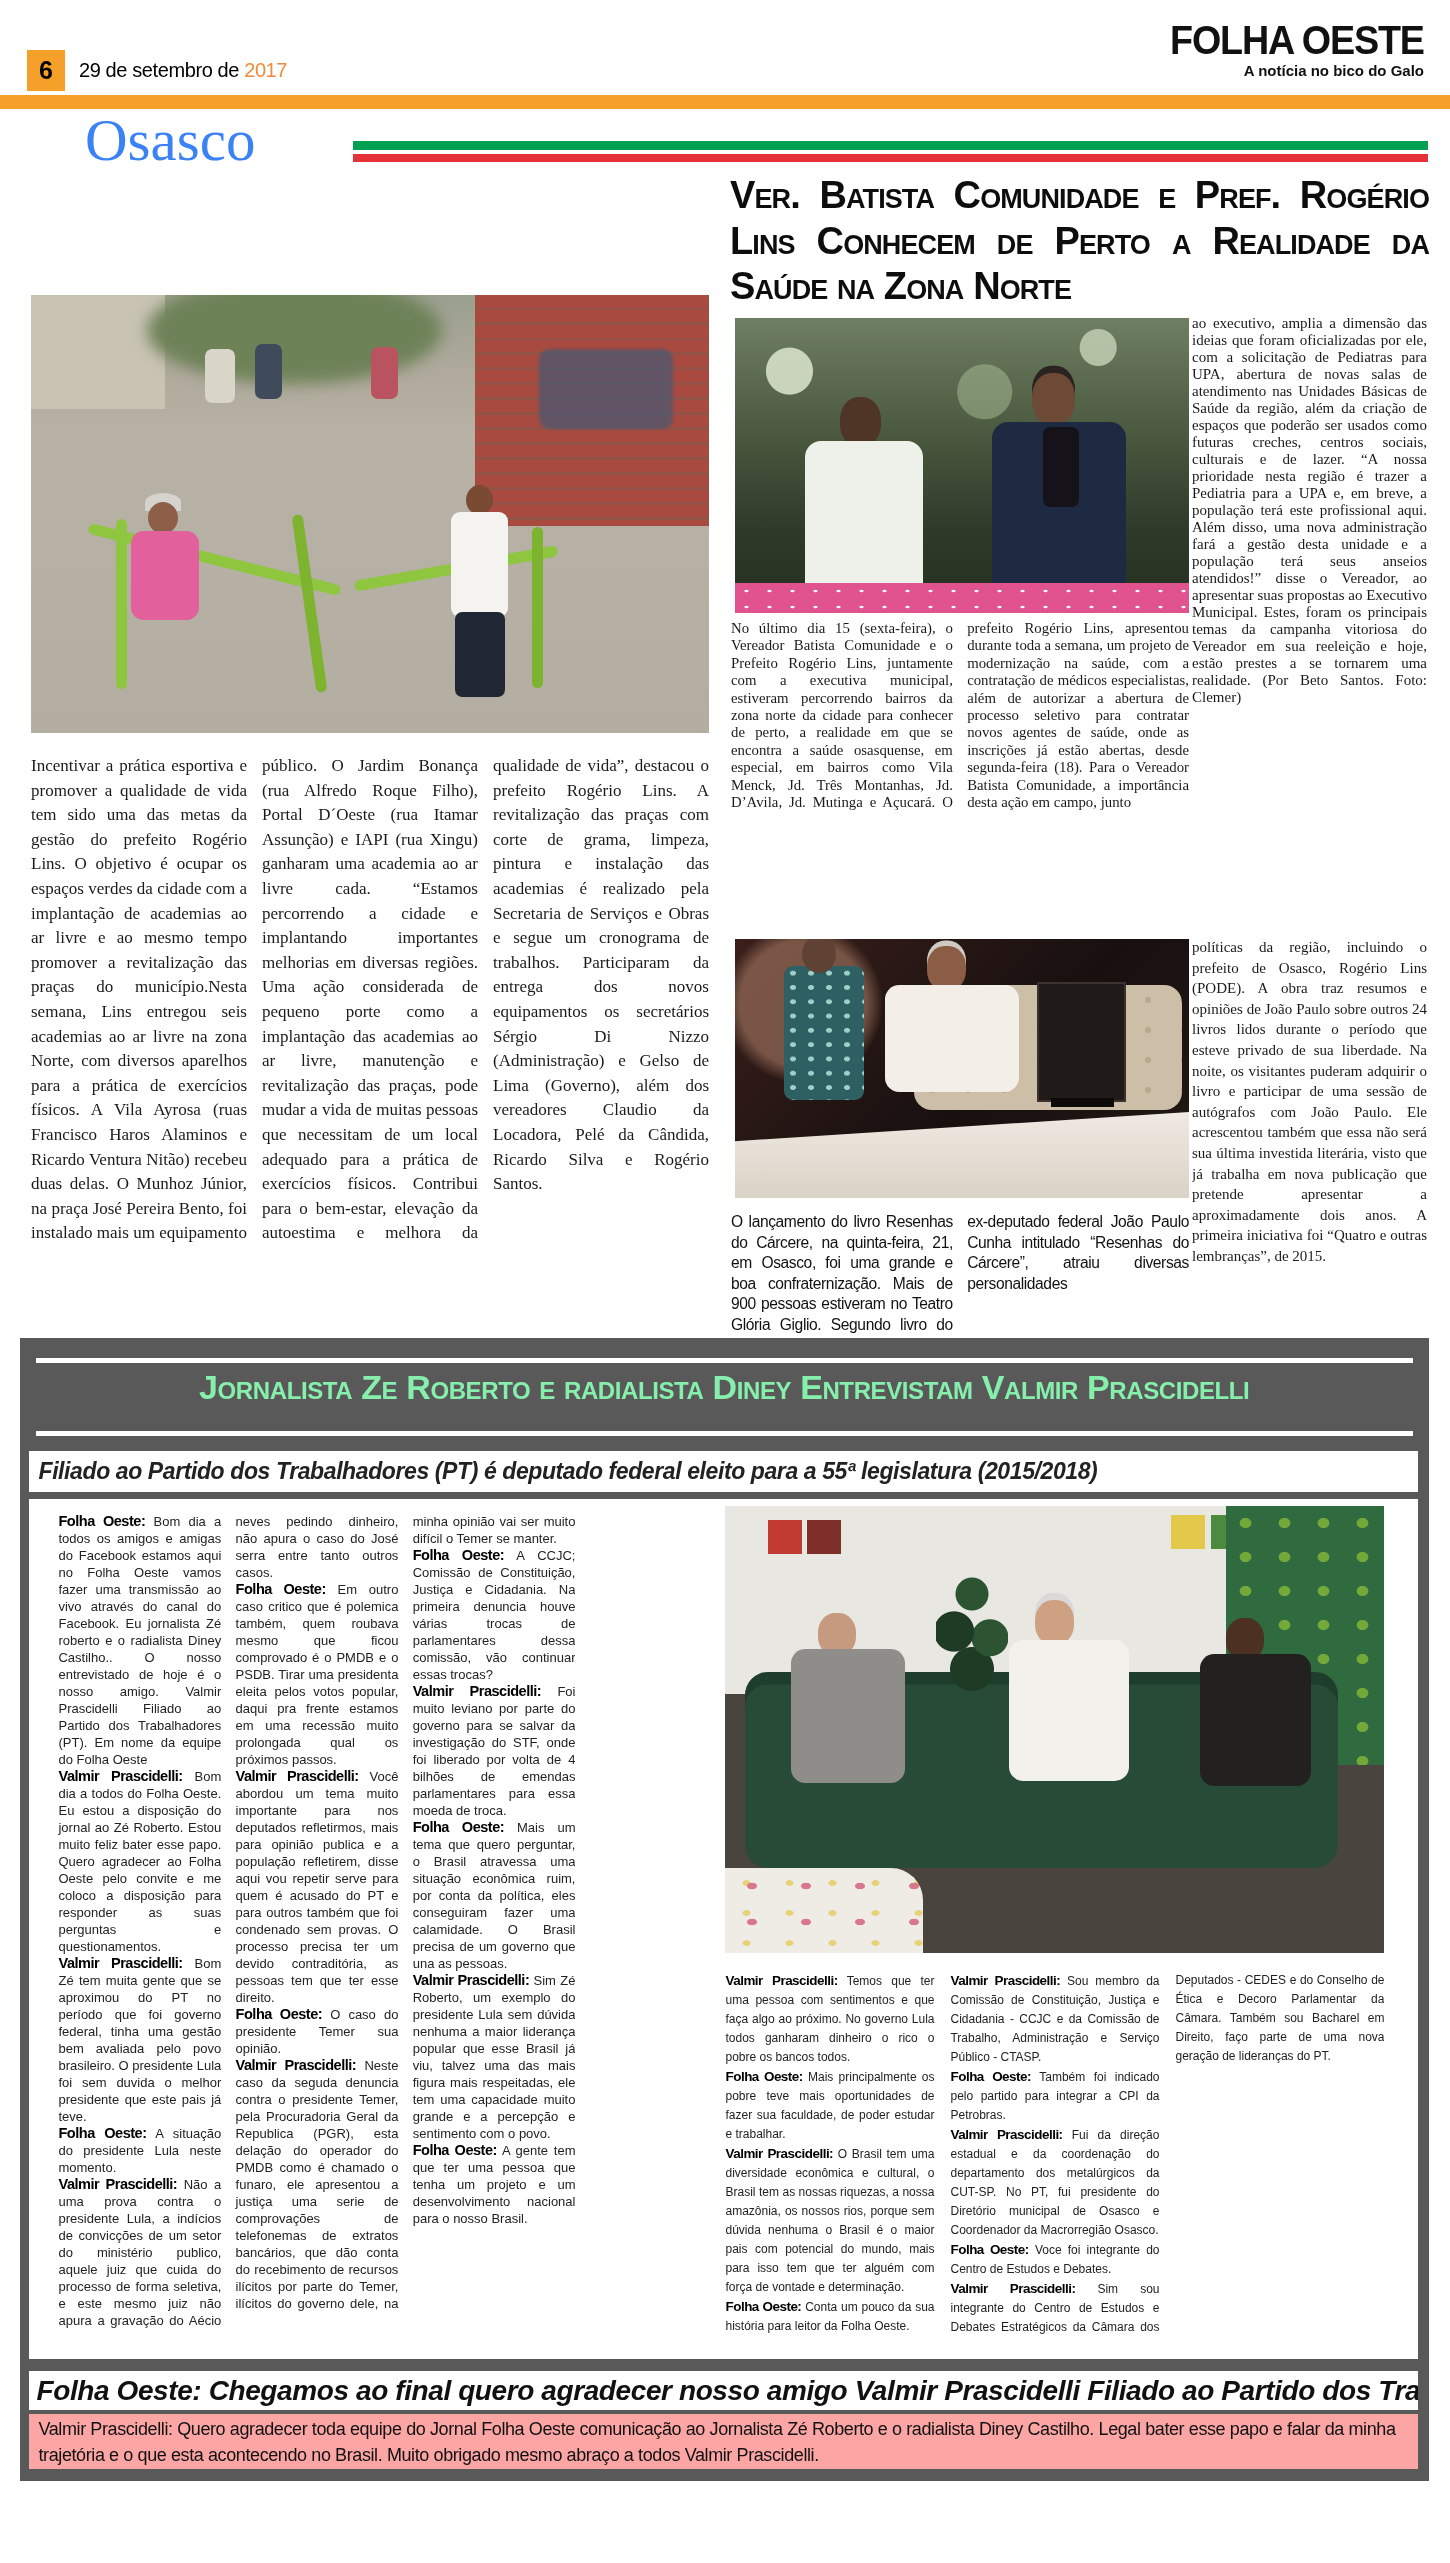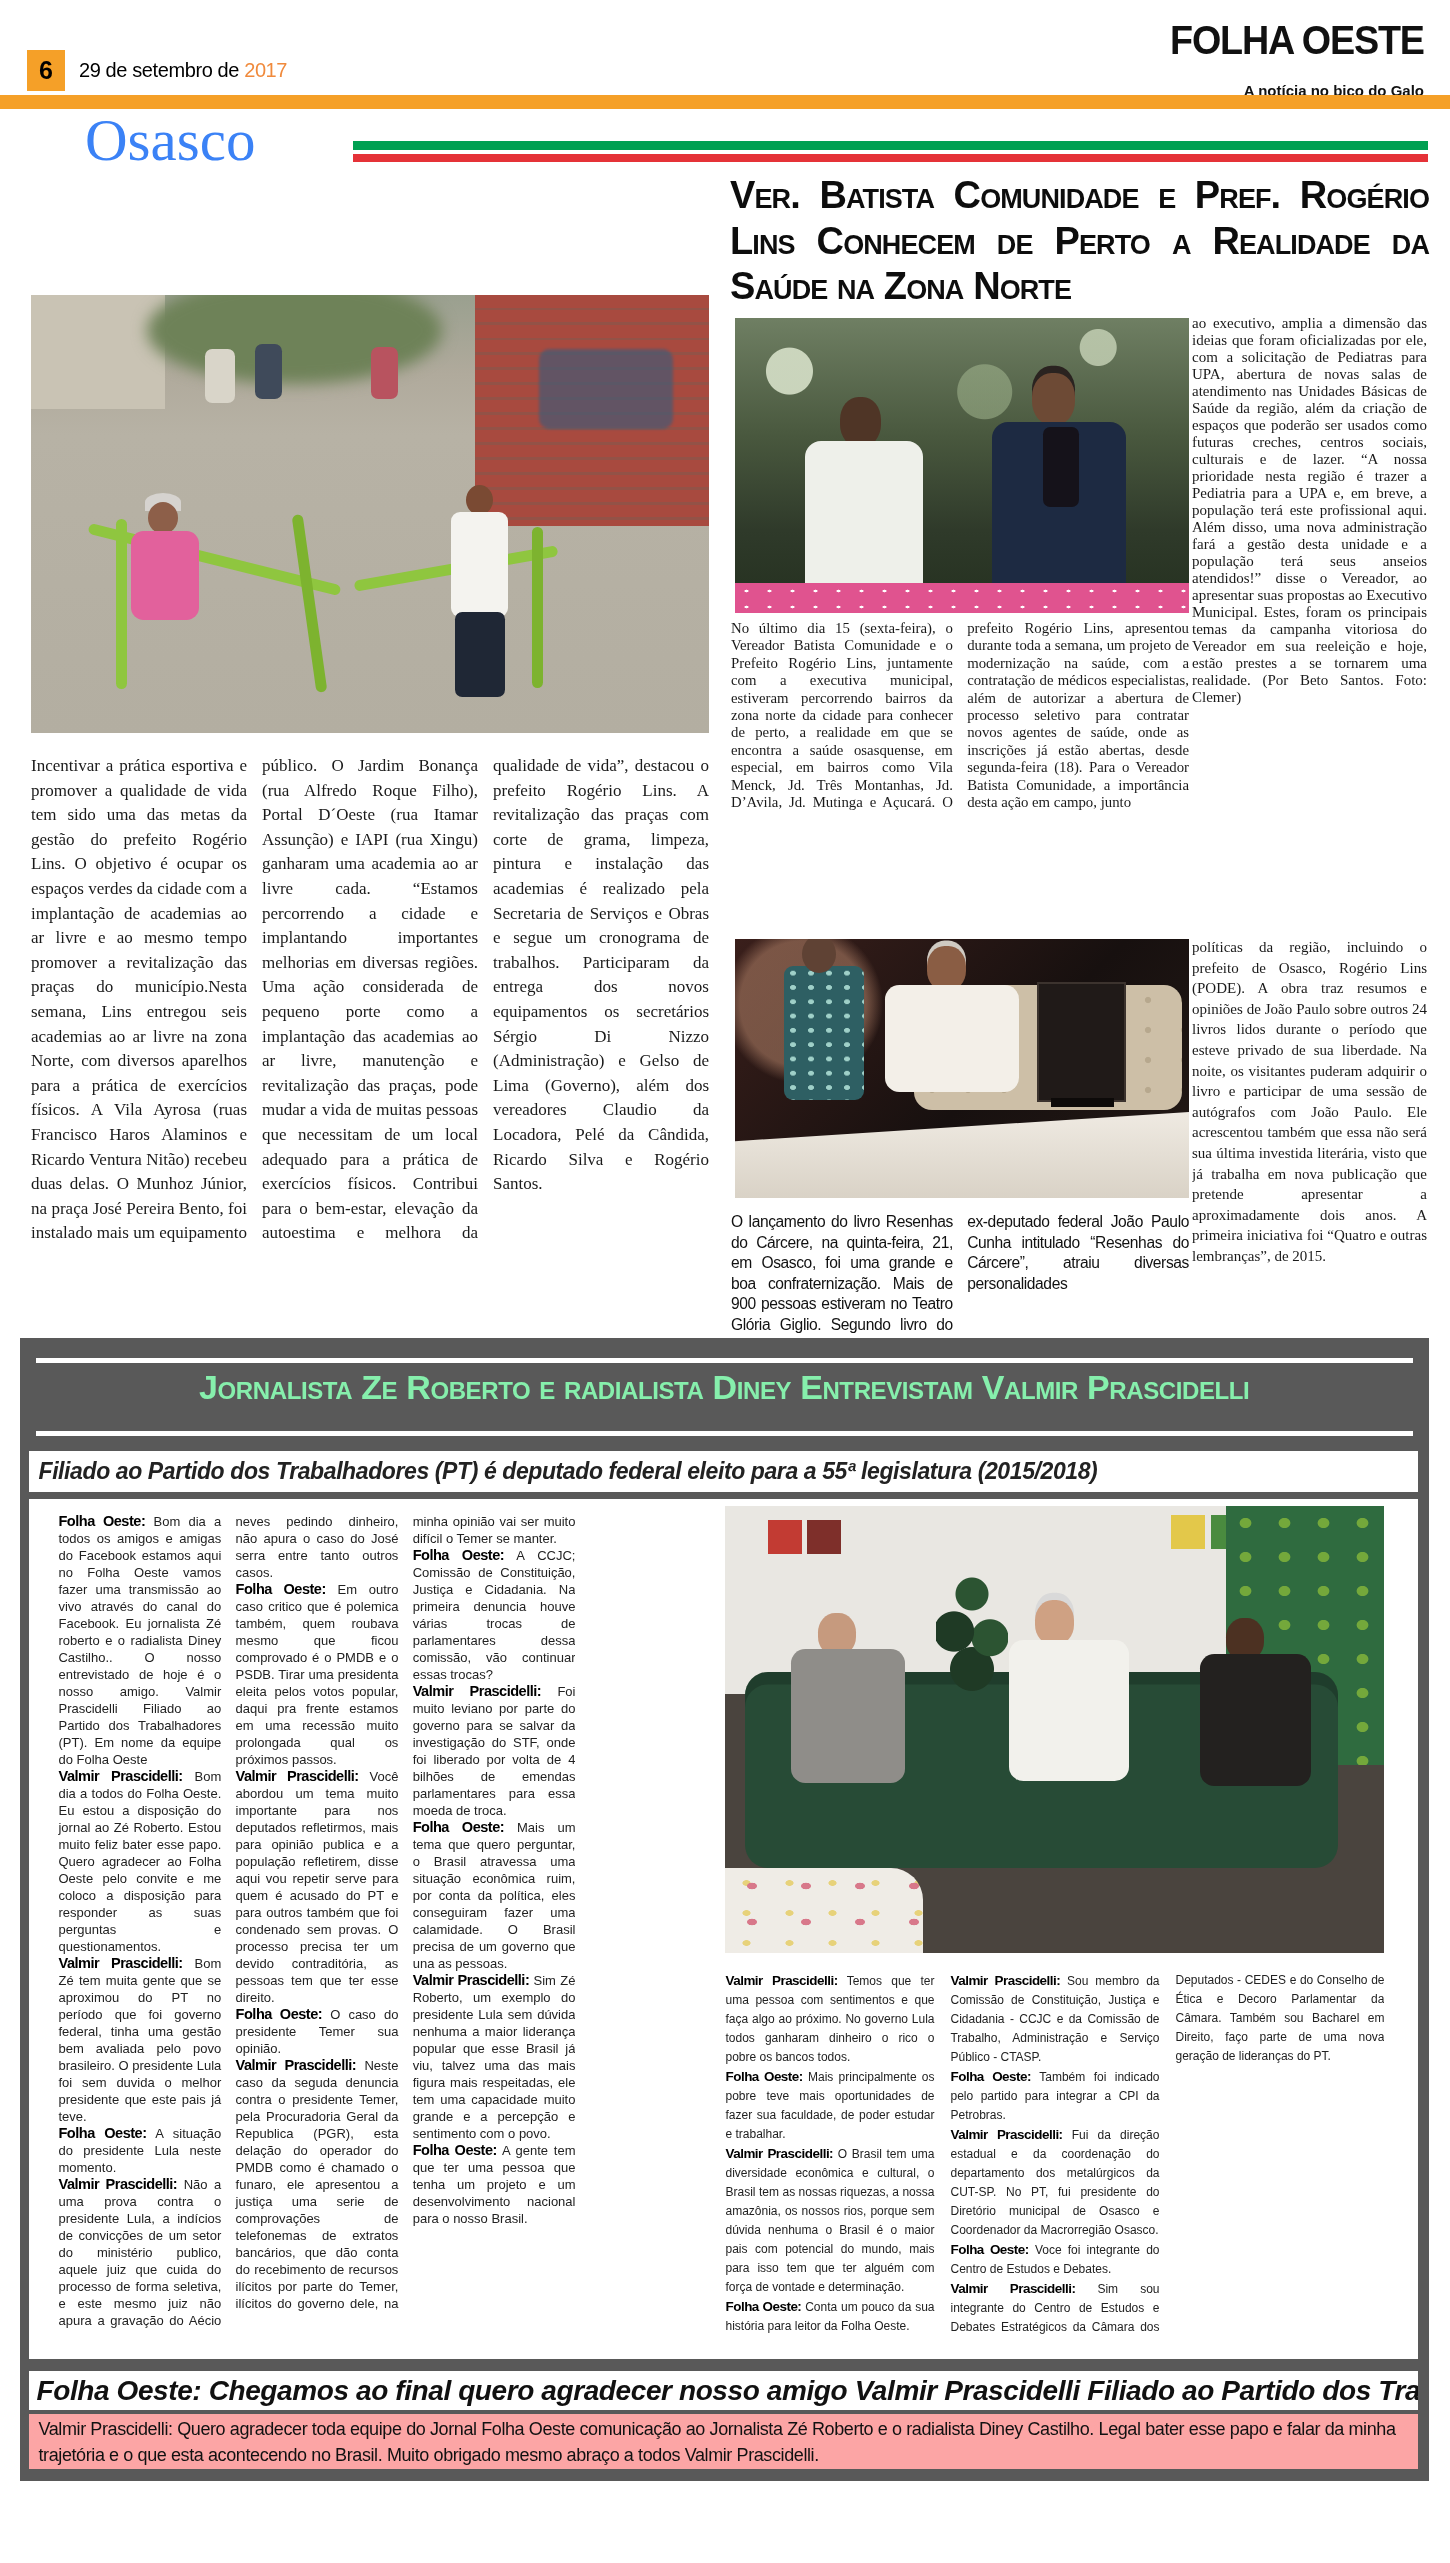--- a/index.html
+++ b/index.html
@@ -6,21 +6,21 @@
   #page{position:relative;width:1451px;height:2563px;background:#fff;overflow:hidden;
         font-family:"Liberation Sans",sans-serif;color:#111;}
 
   
   .pagenum{position:absolute;left:27px;top:50px;width:38px;height:41px;background:#F5A028;
            display:flex;align-items:center;justify-content:center;font-weight:bold;font-size:25px;color:#000;}
   .dateline{position:absolute;left:79px;top:59px;font-weight:normal;font-size:20px;letter-spacing:-0.4px;color:#000;}
   .dateline .yr{color:#F08A3C;}
   .brand{position:absolute;right:27px;top:19.7px;text-align:right;}
   .brand .brand-title{font-size:41px;font-weight:bold;letter-spacing:-1.3px;line-height:1;transform:scaleX(0.92);transform-origin:right;}
-  .brand .brand-tag{font-size:15px;font-weight:bold;margin-top:21px;}
+  .brand .brand-tag{font-size:15px;font-weight:bold;margin-top:1px;}
   .orange-bar{position:absolute;left:0;top:95px;width:1451px;height:14.3px;background:#F5A028;}
 
   
   .osasco{position:absolute;left:85px;top:111px;font-family:"Liberation Serif",serif;
           font-size:59px;color:#3b82f6;line-height:1;}
   .stripe-green{position:absolute;left:353px;top:141px;width:1075px;height:9px;background:#00A052;}
   .stripe-red{position:absolute;left:353px;top:154px;width:1075px;height:8px;background:#E53238;}
 
   
   .headline{font-weight:bold;font-variant:small-caps;color:#0d0d0d;letter-spacing:-0.9px;}

